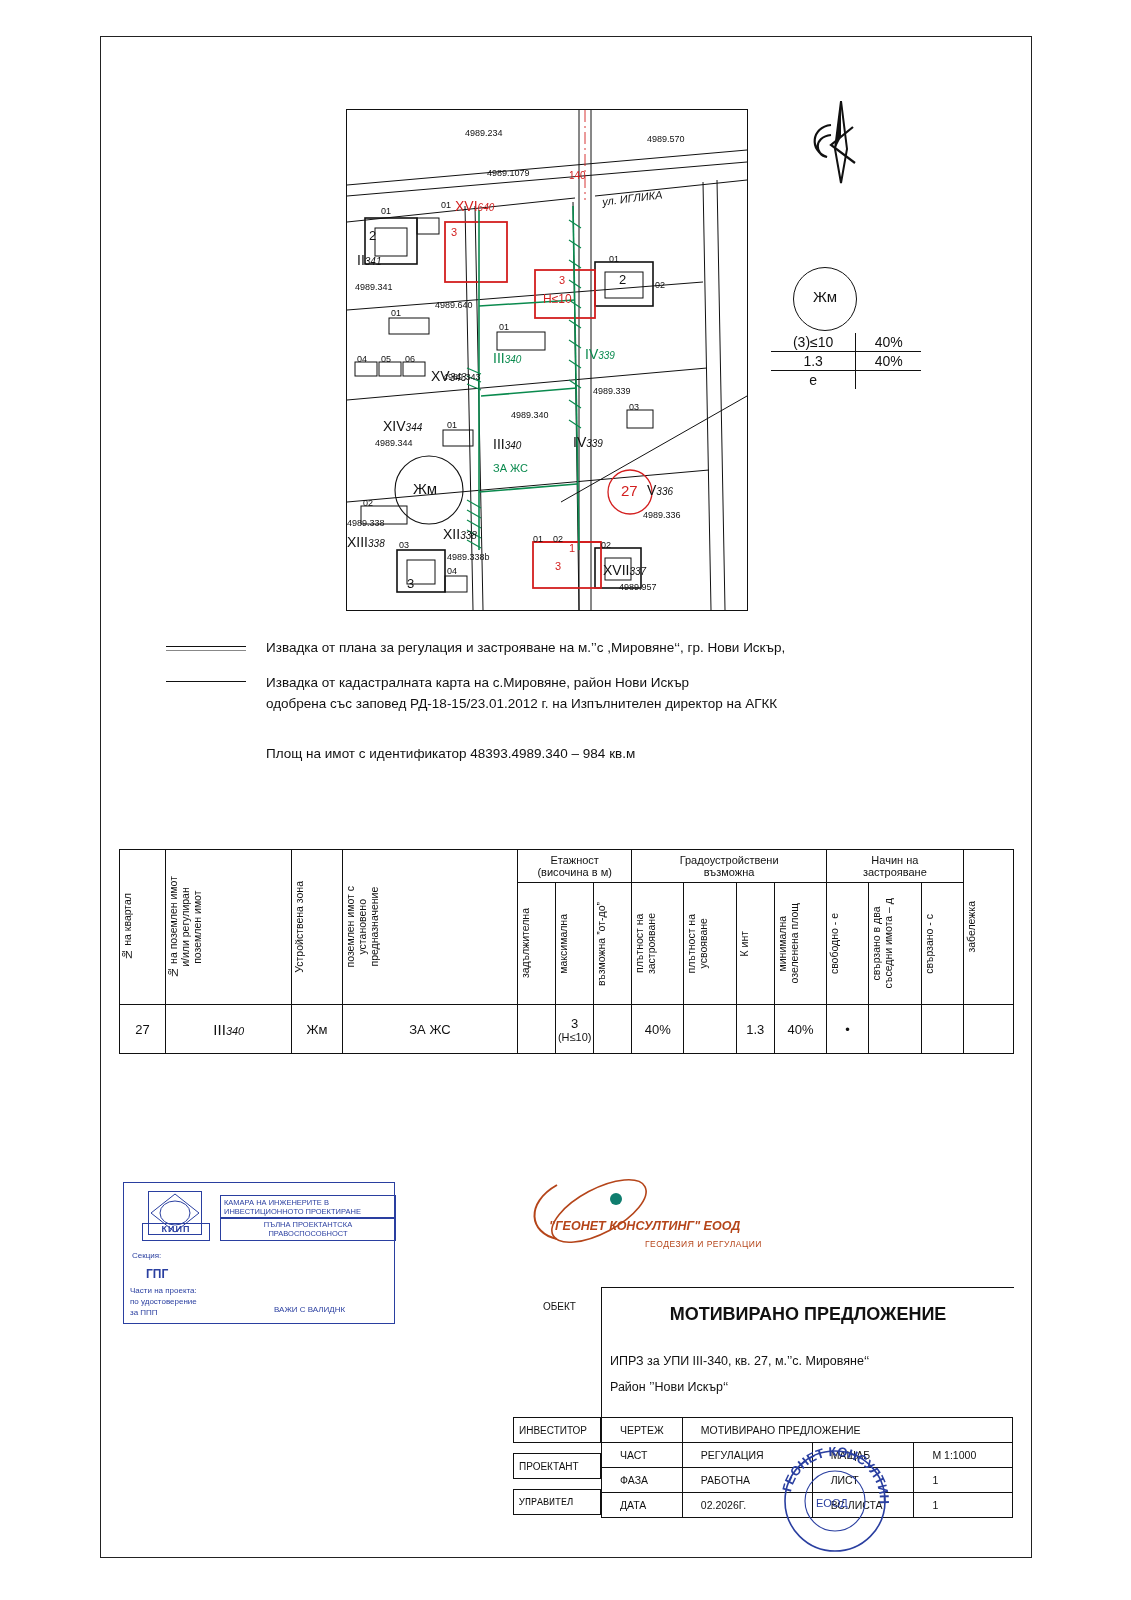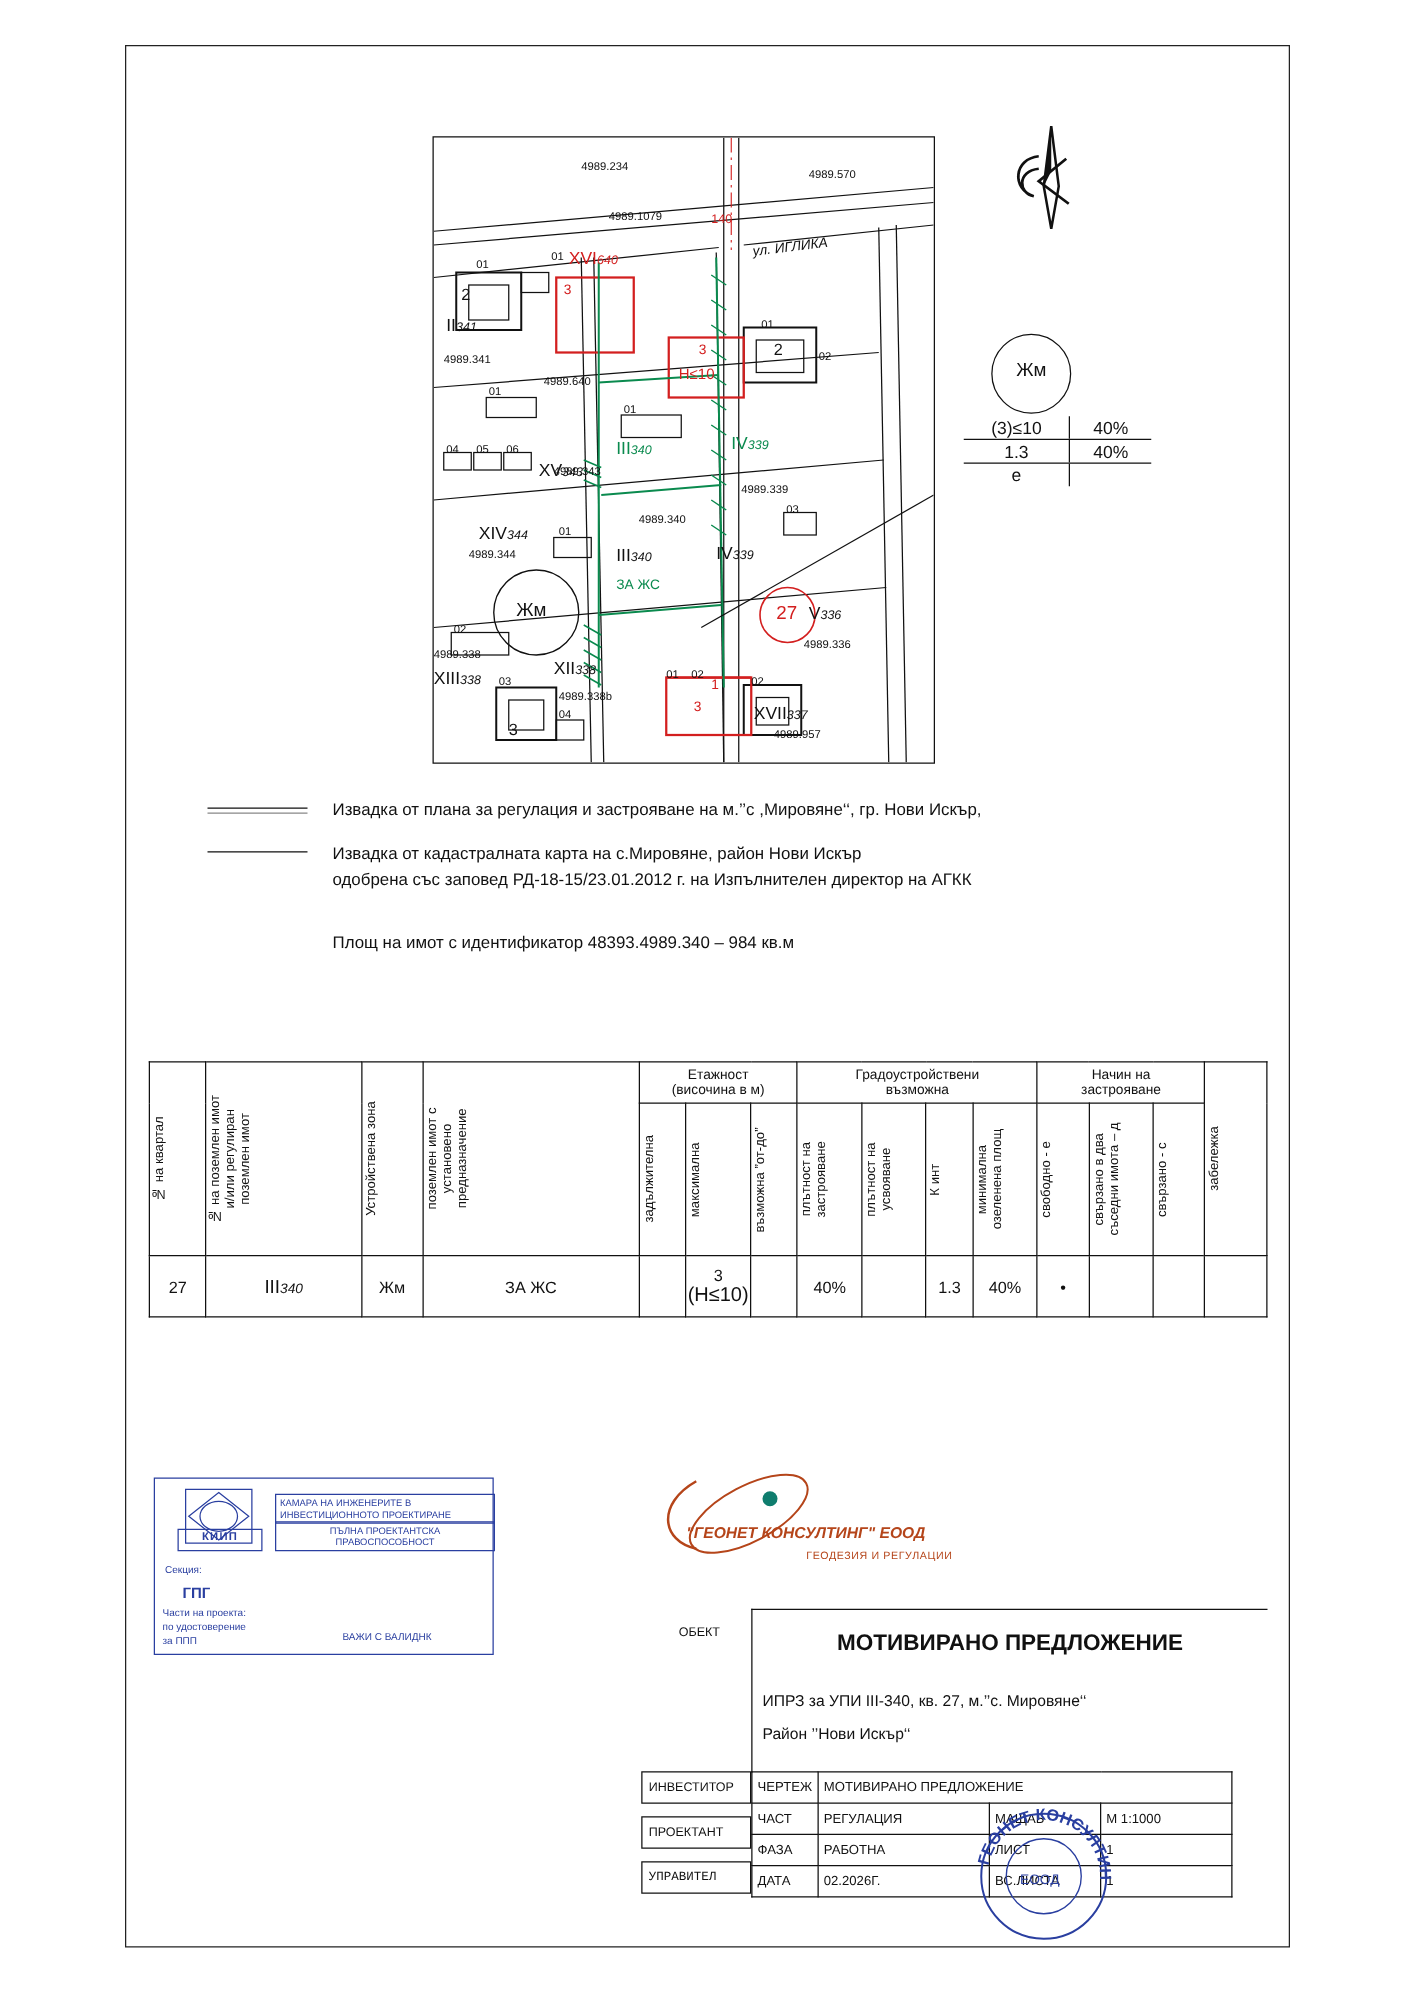--- a/index.html
+++ b/index.html
@@ -62,21 +62,21 @@
   .logo .sub2{position:absolute;left:124px;top:62px;font-size:8.5px;color:#b5451a;letter-spacing:.5px;}
 
   .titleblock{position:absolute;left:412px;top:1190px;width:500px;height:330px;}
   .tb-main{position:absolute;left:88px;top:60px;width:412px;height:130px;border:1px solid #111;border-right:none;border-bottom:none;}
   .tb-title{position:absolute;left:0;right:0;top:16px;text-align:center;font-size:18px;font-weight:bold;}
   .tb-obj{position:absolute;left:8px;top:66px;font-size:12.5px;}
   .tb-obj2{position:absolute;left:8px;top:92px;font-size:12.5px;}
   .tb-objlbl{position:absolute;left:30px;top:74px;font-size:10px;}
   .tb-row{position:absolute;left:0;width:88px;height:26px;border:1px solid #111;font-size:10px;display:flex;align-items:center;padding-left:5px;box-sizing:border-box;}
   .mini{position:absolute;left:88px;border-collapse:collapse;}
-  .mini td{border:1px solid #111;font-size:10.5px;padding:2px 4px;height:20px;}
+  .mini td{border:1px solid #111;font-size:10.5px;padding:2px 18px;height:20px;}
   .circstamp{position:absolute;left:255px;top:218px;width:135px;height:112px;}
   .pagenum{position:absolute;left:760px;top:1150px;font-size:12px;color:#333;}
 </style>
 </head>
 <body>
 
 <div class="page">
 
   <div class="map">
     <svg class="mapsvg" width="400" height="500" viewBox="0 0 400 500">
@@ -323,21 +323,21 @@
           </td>
     </tr>
     <tr class="valrow">
       <td>27</td>
       <td><span style="font-size:15px;">III</span><span style="font-size:11px;font-style:italic;">340</span></td>
       <td>Жм</td>
       <td>ЗА ЖС</td>
       <td></td>
       <td>
             <div>3</div>
-            <div style="font-size:16px;">(Н≤10)</div>
+            <div style="font-size:11px;">(Н≤10)</div>
           </td>
       <td></td>
       <td>40%</td>
       <td></td>
       <td>1.3</td>
       <td>40%</td>
       <td class="dot">•</td>
       <td></td>
       <td></td>
       <td></td>

